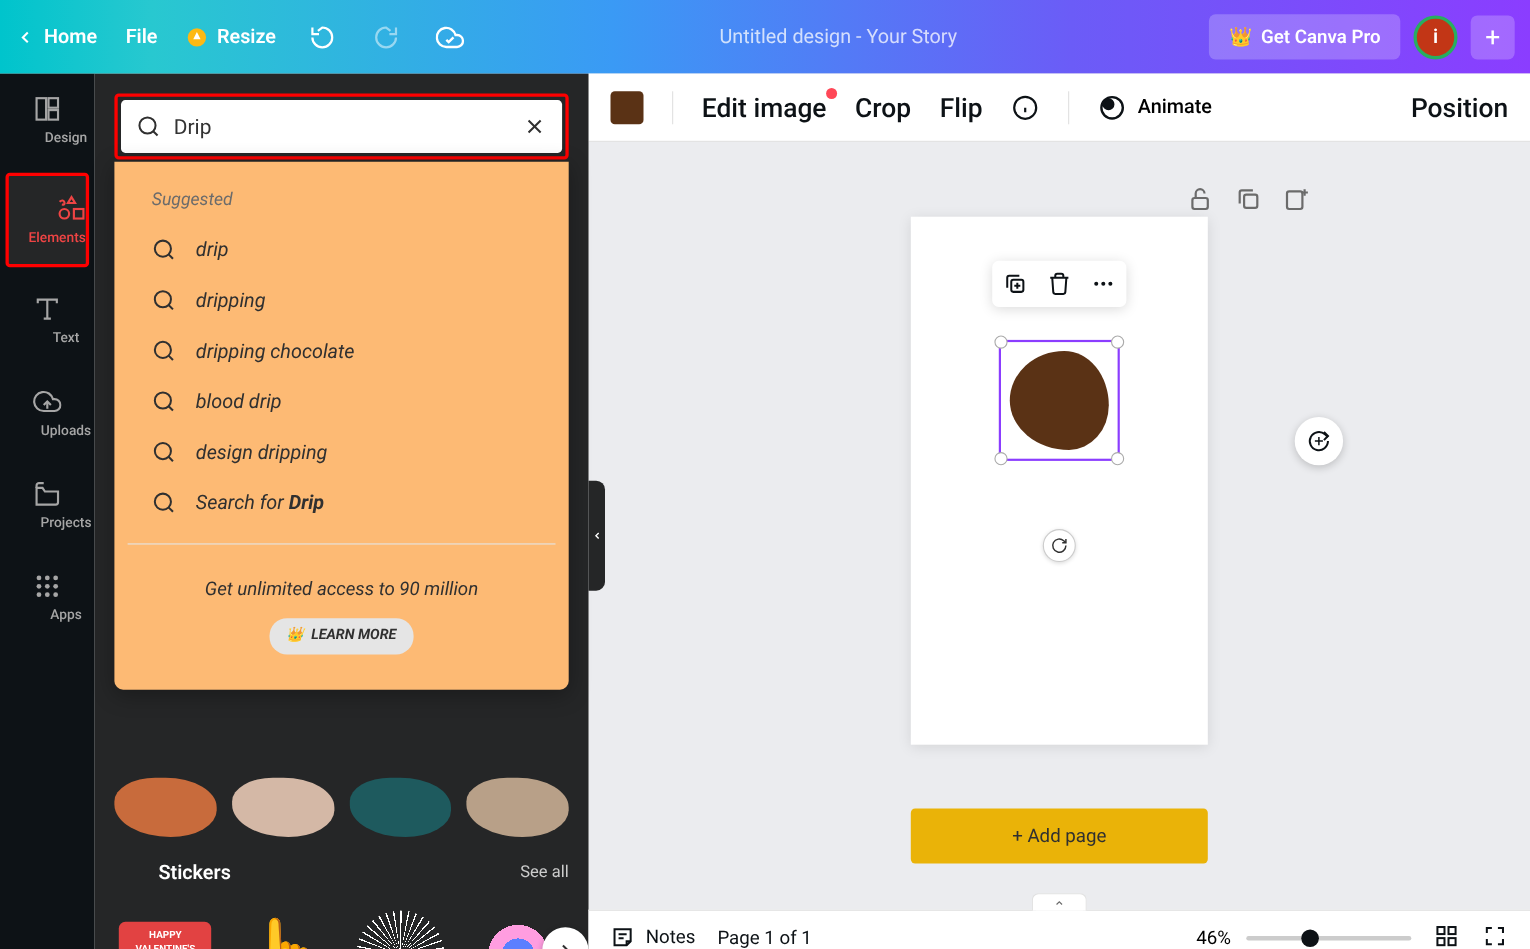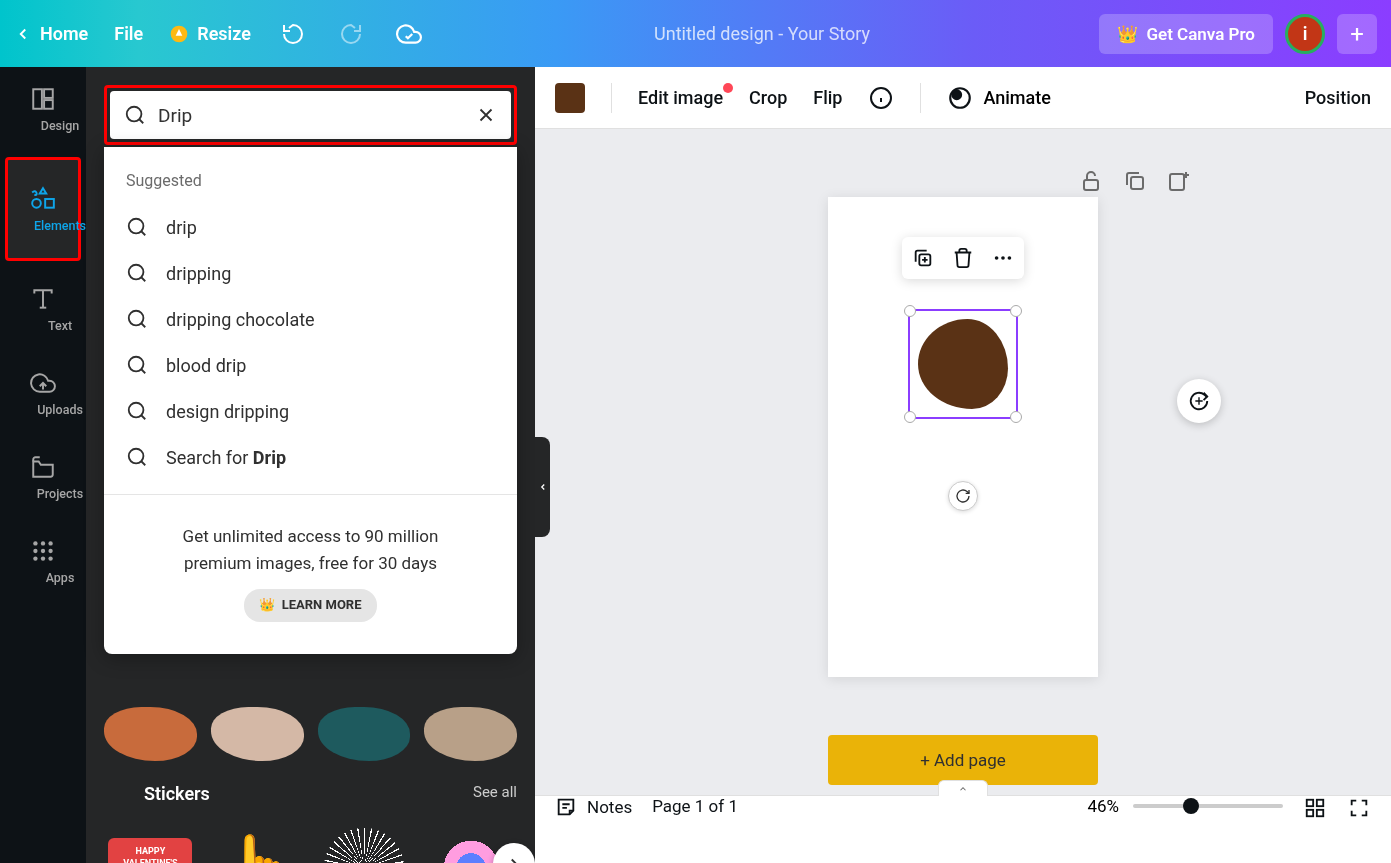--- a/index.html
+++ b/index.html
@@ -11,33 +11,33 @@
 .topbar .icon-btn { width: 32px; height: 32px; display: flex; align-items: center; justify-content: center; cursor: pointer; }
 .topbar .center { flex: 1; text-align: center; font-size: 18px; opacity: 0.75; }
 .topbar .right { display: flex; align-items: center; gap: 12px; }
 .pro-btn { background: rgba(255,255,255,0.22); padding: 10px 18px; border-radius: 6px; font-size: 17px; font-weight: 600; cursor: pointer; display: flex; align-items: center; gap: 8px; }
 .avatar { width: 40px; height: 40px; border-radius: 50%; background: #c23616; border: 3px solid #27ae60; display: flex; align-items: center; justify-content: center; font-weight: 600; font-size: 18px; }
 .plus-square { width: 40px; height: 40px; border-radius: 6px; background: rgba(255,255,255,0.22); display: flex; align-items: center; justify-content: center; font-size: 24px; cursor: pointer; }
 
 .main { display: flex; height: 796px; }
 .side-rail { width: 86px; background: #0d1216; display: flex; flex-direction: column; align-items: center; }
 .side-item { width: 72px; height: 72px; margin: 6px 0; display: flex; flex-direction: column; align-items: center; justify-content: center; color: #a6a6a6; cursor: pointer; gap: 6px; border-radius: 4px; }
-.side-item.active { background: #252627; color: #0ea5e9; border: 3px solid #ff0000; width: 76px; height: 104px; }
+.side-item.active { background: #252627; color: #ef4444; border: 3px solid #ff0000; width: 76px; height: 86px; align-items: flex-end; }
 .side-item .lbl { font-size: 12.5px; font-weight: 500; padding-left: 34px; }
 .side-item .ico { width: 26px; height: 26px; display: flex; align-items: center; justify-content: center; }
 
 .panel { width: 449px; background: #252627; position: relative; padding: 18px; }
 .collapse-tab { position: absolute; right: -15px; top: 370px; width: 15px; height: 100px; background: #252627; border-radius: 0 8px 8px 0; display: flex; align-items: center; justify-content: center; color: #fff; cursor: pointer; }
 
 .search-wrap { border: 3px solid #ff0000; padding: 3px; border-radius: 4px; }
 .search-box { background: #fff; border-radius: 4px; height: 48px; display: flex; align-items: center; padding: 0 14px; gap: 12px; }
 .search-box input { flex: 1; border: none; outline: none; font-size: 19px; color: #333; }
 .search-box .clear { cursor: pointer; }
 
-.dropdown { position: absolute; top: 80px; left: 18px; right: 18px; background: #ffffff; border-radius: 0 0 8px 8px; box-shadow: 0 4px 20px rgba(0,0,0,0.3); padding: 18px 0; max-height: 560px; overflow: hidden; }
+.dropdown { position: absolute; top: 80px; left: 18px; right: 18px; background: #fdba74; border-radius: 0 0 8px 8px; box-shadow: 0 4px 20px rgba(0,0,0,0.3); padding: 18px 12px; max-height: 560px; overflow: hidden; font-style: italic; }
 .dropdown .hdr { font-size: 16px; color: #6b6b6b; padding: 6px 22px 14px; }
 .dropdown .itm { display: flex; align-items: center; gap: 18px; padding: 12px 22px; font-size: 18px; color: #303030; cursor: pointer; }
 .dropdown .itm .q { width: 22px; height: 22px; }
 .dropdown .srch-for { font-weight: 400; }
 .dropdown .srch-for b { font-weight: 700; }
 .dropdown hr { border: none; border-top: 1px solid #e5e5e5; margin: 14px 0; }
 .dropdown .promo { text-align: center; padding: 14px 30px; font-size: 17px; color: #303030; line-height: 1.6; }
 .dropdown .learn { display: inline-flex; align-items: center; gap: 6px; background: #e5e5e5; color: #303030; font-size: 13px; font-weight: 700; padding: 6px 16px; border-radius: 16px; margin-top: 12px; cursor: pointer; }
 
 .panel .blobs { position: absolute; top: 640px; left: 18px; right: 18px; display: flex; gap: 14px; }
@@ -52,21 +52,21 @@
 .val-day { background: #e24242; border-radius: 6px; color: #fff; font-size: 9px; text-align: center; font-weight: 700; padding: 8px; line-height: 1.3; position: relative; width: 84px; height: 60px; }
 .hand-point { font-size: 64px; }
 .starburst { width: 80px; height: 80px; position: relative; }
 .starburst::before, .starburst::after { content: ""; position: absolute; inset: 0; background: repeating-conic-gradient(#fff 0deg 2deg, transparent 2deg 10deg); border-radius: 50%; }
 .flower { width: 70px; height: 70px; background: radial-gradient(circle, #5b7fff 30%, #ff9de0 30% 55%, transparent 55%); border-radius: 50%; position: relative; }
 .carousel-next { position: absolute; right: 0; top: 776px; width: 42px; height: 42px; border-radius: 50%; background: #fff; display: flex; align-items: center; justify-content: center; cursor: pointer; box-shadow: 0 2px 6px rgba(0,0,0,0.3); }
 
 .canvas-area { flex: 1; background: #ebecef; display: flex; flex-direction: column; }
 .toolbar { height: 62px; background: #fff; display: flex; align-items: center; padding: 0 20px; gap: 26px; border-bottom: 1px solid #e0e0e0; }
 .color-swatch { width: 30px; height: 30px; background: #5a3215; border-radius: 4px; cursor: pointer; }
-.tb-btn { font-size: 18px; font-weight: 500; color: #0d1216; cursor: pointer; position: relative; }
+.tb-btn { font-size: 24px; font-weight: 500; color: #0d1216; cursor: pointer; position: relative; }
 .tb-btn .dot { position: absolute; top: -4px; right: -10px; width: 10px; height: 10px; background: #ff4757; border-radius: 50%; }
 .tb-icon { width: 26px; height: 26px; cursor: pointer; display: flex; align-items: center; justify-content: center; }
 .tb-anim { display: flex; align-items: center; gap: 10px; cursor: pointer; font-size: 18px; font-weight: 500; justify-content: flex-end; }
 .tb-spacer { flex: 1; }
 
 .stage { flex: 1; position: relative; overflow: hidden; }
 .page-tools { position: absolute; top: 40px; right: 200px; display: flex; gap: 20px; }
 .page-tools .pt { width: 24px; height: 24px; cursor: pointer; color: #6b6b6b; }
 .page { position: absolute; top: 68px; left: 50%; transform: translateX(-50%); width: 270px; height: 480px; background: #fff; box-shadow: 0 2px 12px rgba(0,0,0,0.1); }
 
@@ -77,21 +77,21 @@
 .selection .h { position: absolute; width: 12px; height: 12px; background: #fff; border: 1px solid #aaa; border-radius: 50%; }
 .selection .h.tl { top: -6px; left: -6px; } .selection .h.tr { top: -6px; right: -6px; }
 .selection .h.bl { bottom: -6px; left: -6px; } .selection .h.br { bottom: -6px; right: -6px; }
 .blob-shape { position: absolute; inset: 8px; background: #5a3215; border-radius: 55% 45% 40% 60% / 50% 55% 45% 50%; }
 .rotate-handle { position: absolute; top: 352px; left: 50%; transform: translateX(-50%); width: 30px; height: 30px; background: #fff; border: 1px solid #ccc; border-radius: 50%; display: flex; align-items: center; justify-content: center; cursor: pointer; box-shadow: 0 1px 4px rgba(0,0,0,0.15); }
 
 .fab { position: absolute; top: 250px; right: 170px; width: 44px; height: 44px; border-radius: 50%; background: #fff; box-shadow: 0 2px 8px rgba(0,0,0,0.2); display: flex; align-items: center; justify-content: center; cursor: pointer; }
 
 .add-page { position: absolute; top: 606px; left: 50%; transform: translateX(-50%); width: 270px; height: 50px; background: #eab308; display: flex; align-items: center; justify-content: center; font-size: 17px; color: #303030; cursor: pointer; border-radius: 4px; }
 
-.bottom-bar { height: 68px; background: #fff; border-top: 1px solid #e0e0e0; display: flex; align-items: flex-start; padding: 0 20px; gap: 20px; position: relative; }
+.bottom-bar { height: 36px; background: #fff; border-top: 1px solid #e0e0e0; display: flex; align-items: flex-end; padding: 0 20px; gap: 20px; position: relative; }
 .bb-collapse { position: absolute; top: -16px; left: 50%; transform: translateX(-50%); width: 50px; height: 16px; background: #fff; border: 1px solid #e0e0e0; border-bottom: none; border-radius: 6px 6px 0 0; display: flex; align-items: center; justify-content: center; cursor: pointer; }
 .bb-btn { display: flex; align-items: center; gap: 10px; font-size: 17px; color: #0d1216; cursor: pointer; }
 .bb-spacer { flex: 1; }
 .zoom { display: flex; align-items: center; gap: 14px; font-size: 17px; }
 .zoom .slider { width: 150px; height: 4px; background: #ccc; border-radius: 2px; position: relative; }
 .zoom .slider .thumb { position: absolute; top: -6px; left: 50px; width: 16px; height: 16px; background: #0d1216; border-radius: 50%; }
 .bb-icon { width: 24px; height: 24px; cursor: pointer; display: flex; align-items: center; justify-content: center; }
 
 svg { display: block; }
 </style>
@@ -275,21 +275,20 @@
       <div class="itm srch-for">
           <svg class="q" viewBox="0 0 24 24" fill="none" stroke="#303030" stroke-width="2">
             <circle cx="11" cy="11" r="8"></circle>
             <path d="M21 21l-4.35-4.35"></path>
           </svg>
           <span><span>Search for </span><b>Drip</b></span>
         </div>
       <hr>
       <div class="promo">
         <div>Get unlimited access to 90 million</div>
-        <div>premium images, free for 30 days</div>
         <div class="learn">
             <span>👑</span>
             <span>LEARN MORE</span>
           </div>
       </div>
     </div>
 
     <div class="blobs">
       <div class="blob b1"></div>
       <div class="blob b2"></div>

